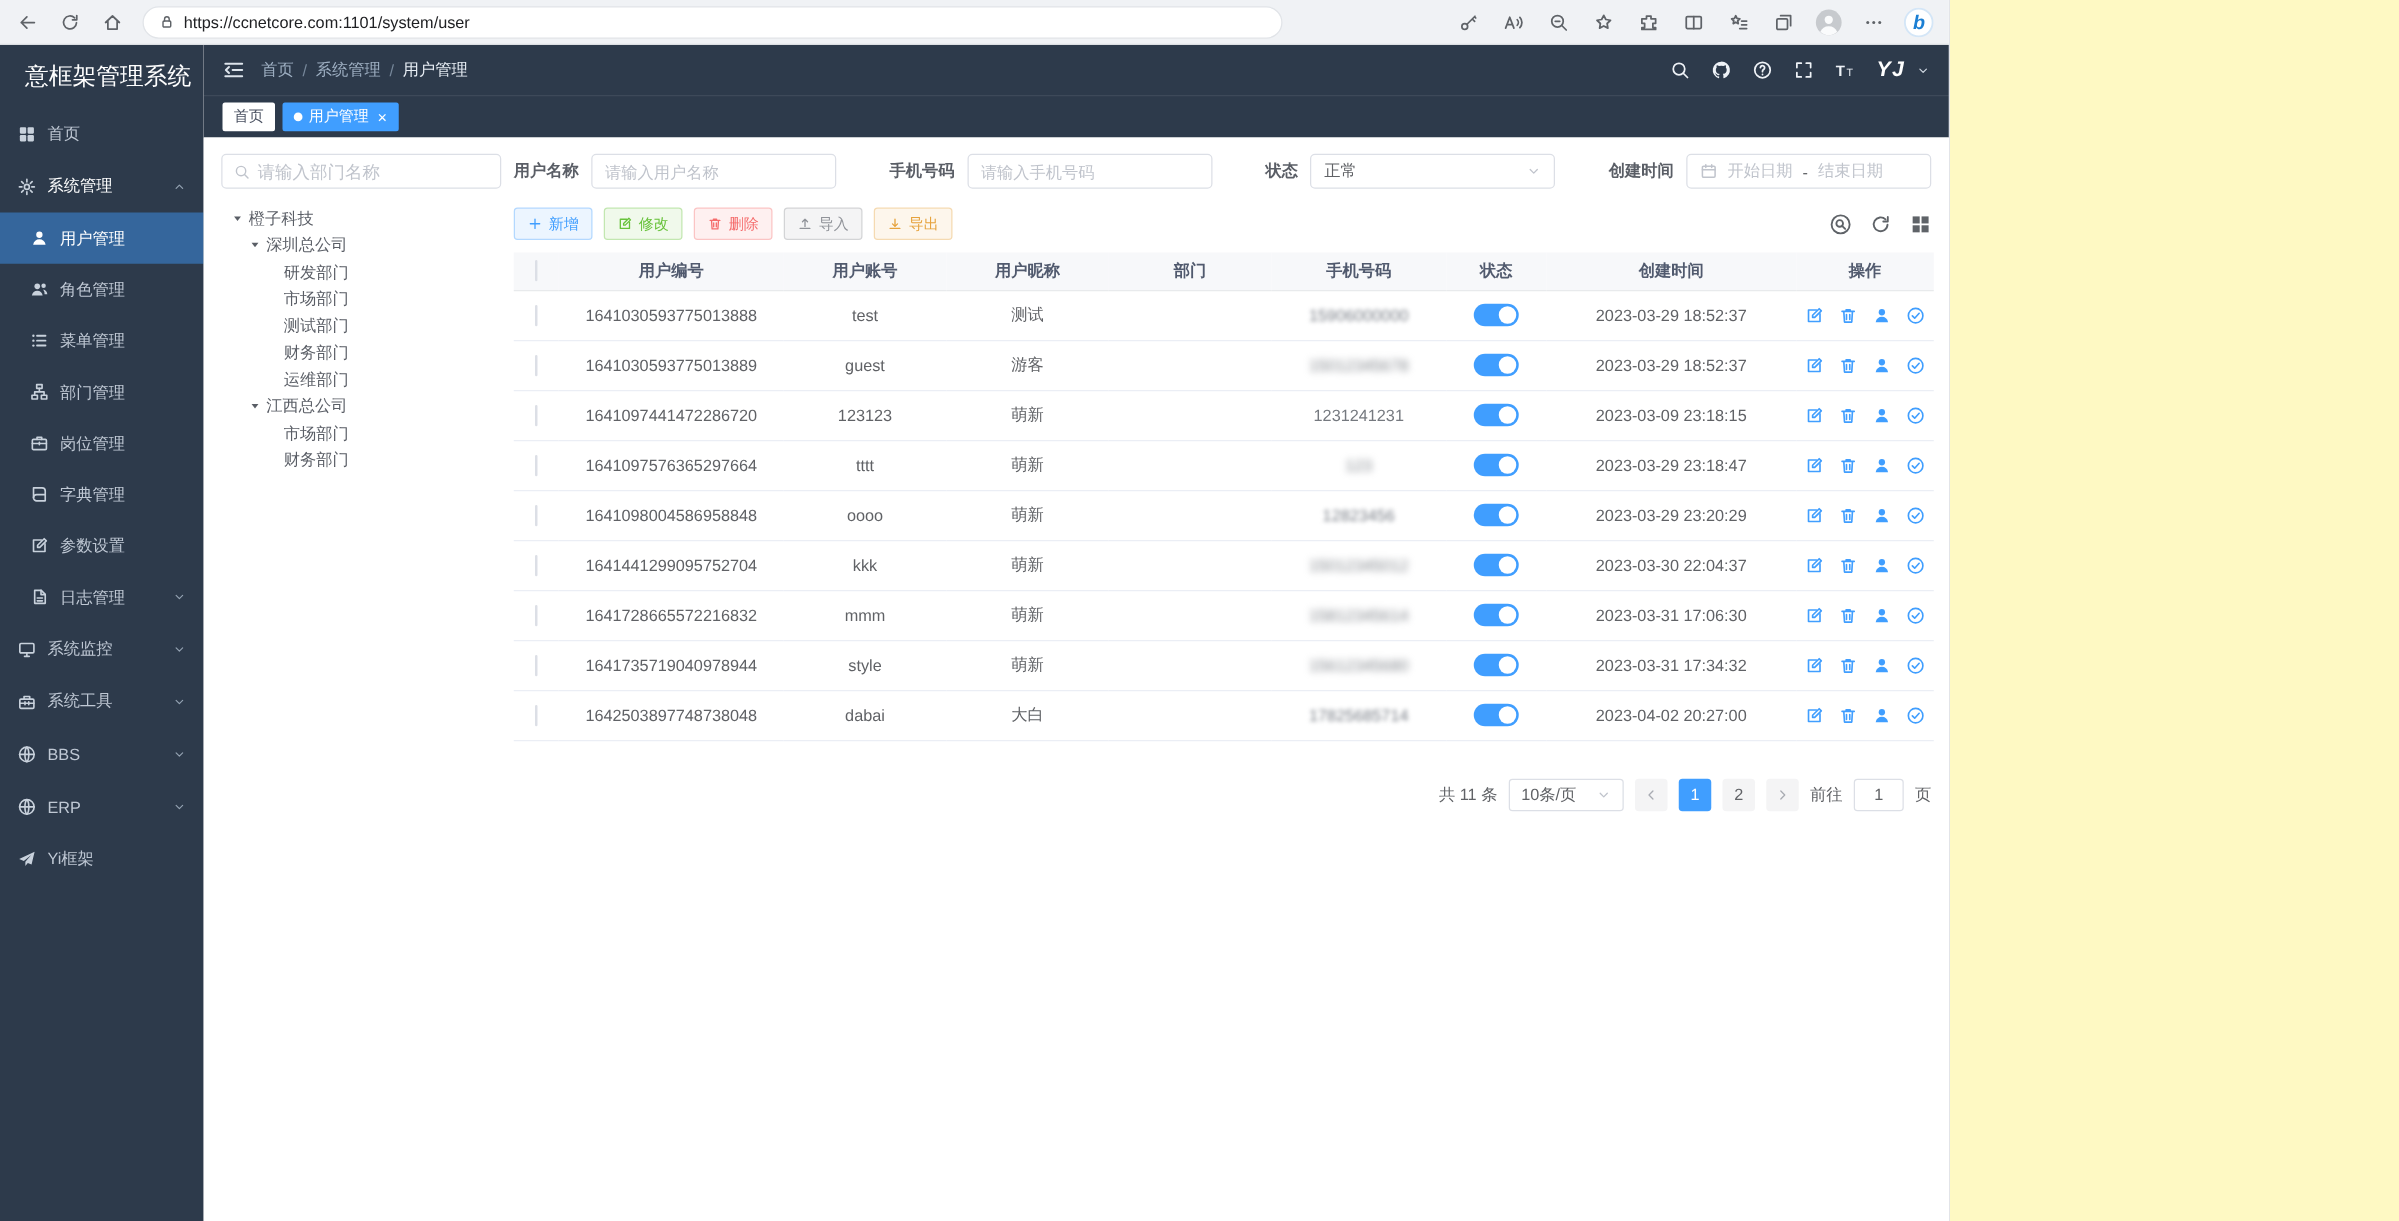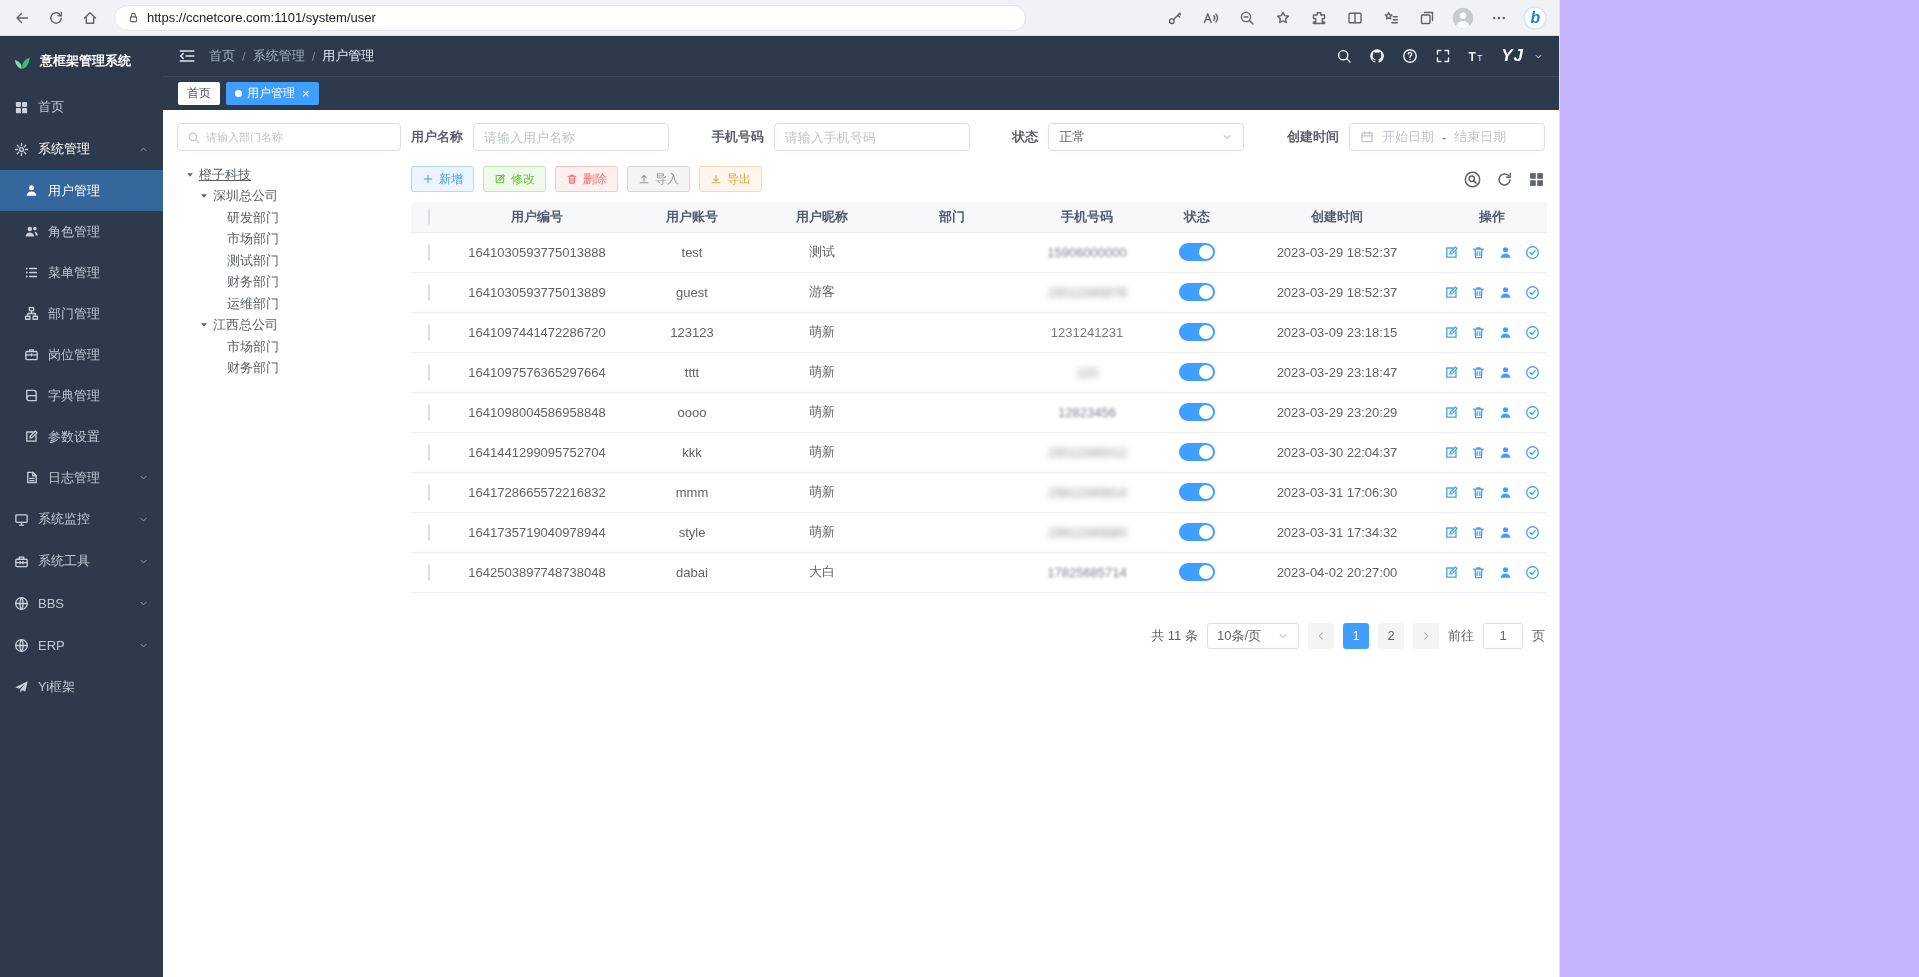--- a/index.html
+++ b/index.html
@@ -1,39 +1,39 @@
 <!DOCTYPE html>
 <html><head>
 <meta charset="utf-8">
 <style>
   * { margin:0; padding:0; box-sizing:border-box; }
   html,body { width:1919px; height:977px; }
   body { font-family:"Liberation Sans","DejaVu Sans",sans-serif; font-size:13px; background:#fff; overflow:hidden; color:#606266; }
   .icon { display:inline-block; }
   .icon svg, .chrome-btn svg, .pg-btn svg { width:100%; height:100%; display:block; }
-  .screen { position:relative; width:1919px; height:977px; background:#c4b5fd; overflow:hidden; }
+  .screen { position:relative; width:1919px; height:977px; background:#fef9c3; overflow:hidden; }
   .bwin { position:absolute; left:0; top:0; width:1560px; height:977px; background:#fff; border-right:1px solid #e2e4e8; display:flex; flex-direction:column; }
 
   
   .chrome { height:36px; flex:0 0 36px; background:#f0f2f5; border-bottom:1px solid #dcdfe3; display:flex; align-items:center; padding:0 8px; }
   .chrome-left { display:flex; align-items:center; gap:6px; }
   .chrome-btn { width:28px; height:28px; border:none; background:transparent; color:#5f6368; padding:6px; border-radius:4px; cursor:pointer; }
   .chrome-btn.avatar { padding:3px; }
   .chrome-btn.copilot { padding:2px; }
   .addr { width:912px; height:26px; margin-left:10px; background:#fff; border:1px solid #e1e4e8; border-radius:13px; display:flex; align-items:center; padding:0 12px; gap:7px; }
   .addr .lock { width:13px; height:13px; color:#5f6368; flex:0 0 auto; }
   .addr .url { color:#202124; font-size:13px; white-space:nowrap; }
   .chrome-right { flex:1; display:flex; align-items:center; justify-content:flex-end; gap:8px; padding-right:2px; }
 
   
   .app { flex:1; display:flex; min-height:0; }
   .sidebar { width:163px; flex:0 0 163px; background:#2d3a4b; color:#bfc8d4; overflow:hidden; }
   .logo { height:50px; display:flex; align-items:center; gap:8px; padding:0 12px; }
   .logo .leaf { width:20px; height:20px; }
-  .logo-text { color:#fff; font-weight:bold; font-size:13px; white-space:nowrap; }
+  .logo-text { color:#fff; font-weight:normal; font-size:19px; white-space:nowrap; }
   .menu-item, .menu-sub-item { display:flex; align-items:center; gap:9px; padding:0 14px; font-size:13px; cursor:pointer; color:#bfc8d4; }
   .menu-item { height:42px; }
   .menu-sub-item { height:41px; padding-left:24px; }
   .menu-item .label, .menu-sub-item .label { flex:1; white-space:nowrap; }
   .menu-item.active-parent { color:#ffffff; }
   .menu-sub-item.active { background:rgba(64,158,255,0.45); color:#fff; }
   .mi { width:15px; height:15px; color:#c8d1dc; flex:0 0 auto; }
   .menu-sub-item.active .mi { color:#fff; }
   .arrow { width:11px; height:11px; color:#93a1b1; margin-left:auto; flex:0 0 auto; }
 
@@ -53,21 +53,21 @@
   .tag { height:23px; display:flex; align-items:center; gap:5px; padding:0 9px; background:#fff; color:#495060; font-size:12px; border-radius:2px; cursor:pointer; }
   .tag.active { background:#409eff; color:#fff; }
   .tag .dot { width:7px; height:7px; border-radius:50%; background:#fff; }
   .tag .close { font-size:13px; line-height:1; margin-left:2px; }
 
   
   .content { flex:1; display:flex; gap:10px; padding:13px 14px; background:#fff; overflow:hidden; }
   .tree-panel { width:224px; flex:0 0 224px; }
   .dept-search { height:28px; border:1px solid #dcdfe6; border-radius:4px; display:flex; align-items:center; gap:6px; padding:0 9px; background:#fff; }
   .dept-search .dsearch { width:13px; height:13px; color:#c0c4cc; flex:0 0 auto; }
-  .dept-search input { border:none; outline:none; flex:1; min-width:0; font-size:11px; color:#606266; font-family:inherit; background:transparent; }
+  .dept-search input { border:none; outline:none; flex:1; min-width:0; font-size:14px; color:#606266; font-family:inherit; background:transparent; }
   .dept-search input::placeholder { color:#c0c4cc; }
   .tree { margin-top:13px; }
   .tree-node { display:flex; align-items:center; height:21.5px; font-size:13px; color:#5a5e66; cursor:pointer; }
   .tcaret { width:10px; height:10px; color:#5a5e66; margin-right:4px; flex:0 0 auto; }
   .tspacer { width:14px; flex:0 0 14px; }
 
   .right-panel { flex:1; min-width:0; display:flex; flex-direction:column; }
   .filter-row { display:flex; align-items:center; justify-content:space-between; gap:12px; }
   .filter-item { display:flex; align-items:center; gap:10px; }
   .f-label { font-weight:bold; color:#5a5e66; white-space:nowrap; }
@@ -561,21 +561,21 @@
                   <svg viewBox="0 0 16 16">
                     <g fill="none" stroke="currentColor" stroke-width="1.4" stroke-linecap="round" stroke-linejoin="round">
                       <circle cx="7.2" cy="7.2" r="4.6"></circle>
                       <path d="M10.6 10.6L14 14"></path>
                     </g>
                   </svg>
                 </span>
               <input placeholder="请输入部门名称" style="">
             </div>
             <div class="tree" id="tree">
-                <div class="tree-node" style="padding-left: 8px; text-decoration: underline;">
+                <div class="tree-node" style="padding-left: 8px;">
                   <span class="icon tcaret">
                     <svg viewBox="0 0 16 16">
                       <path fill="currentColor" d="M3.6 5.2h8.8L8 10.8z"></path>
                     </svg>
                   </span>
                   <span class="tlabel">橙子科技</span>
                 </div>
                 <div class="tree-node" style="padding-left: 22px;">
                   <span class="icon tcaret">
                     <svg viewBox="0 0 16 16">

